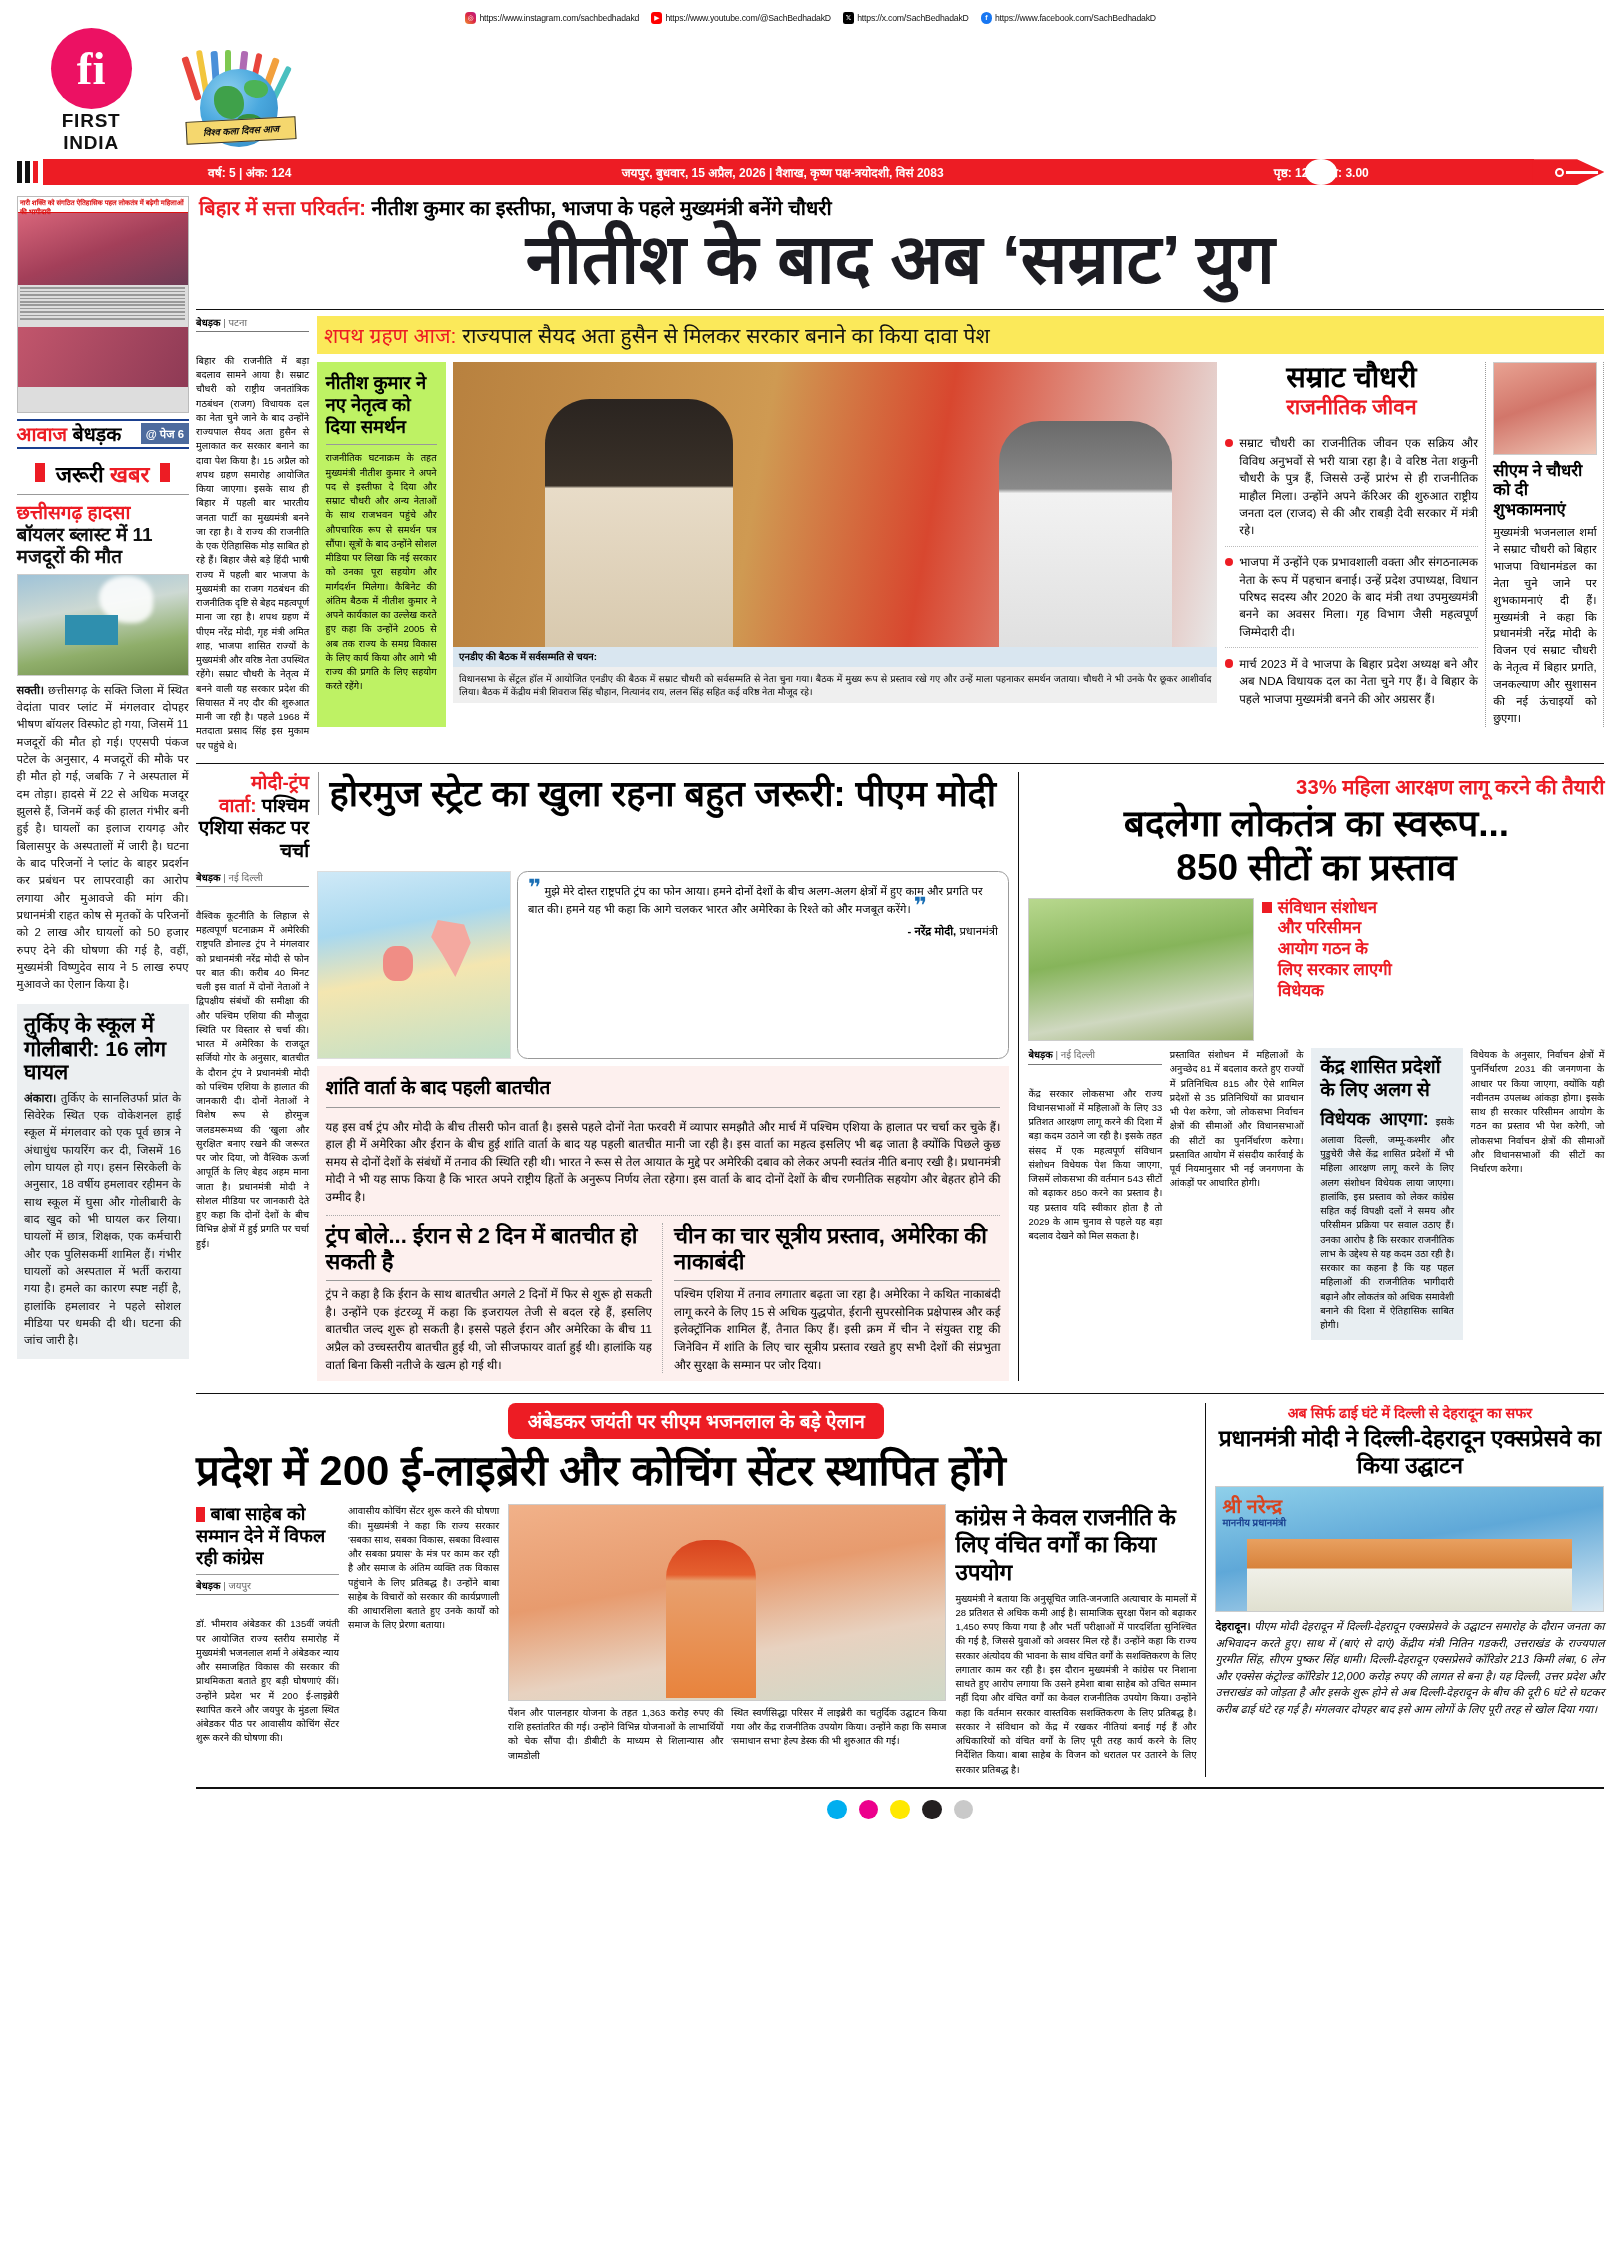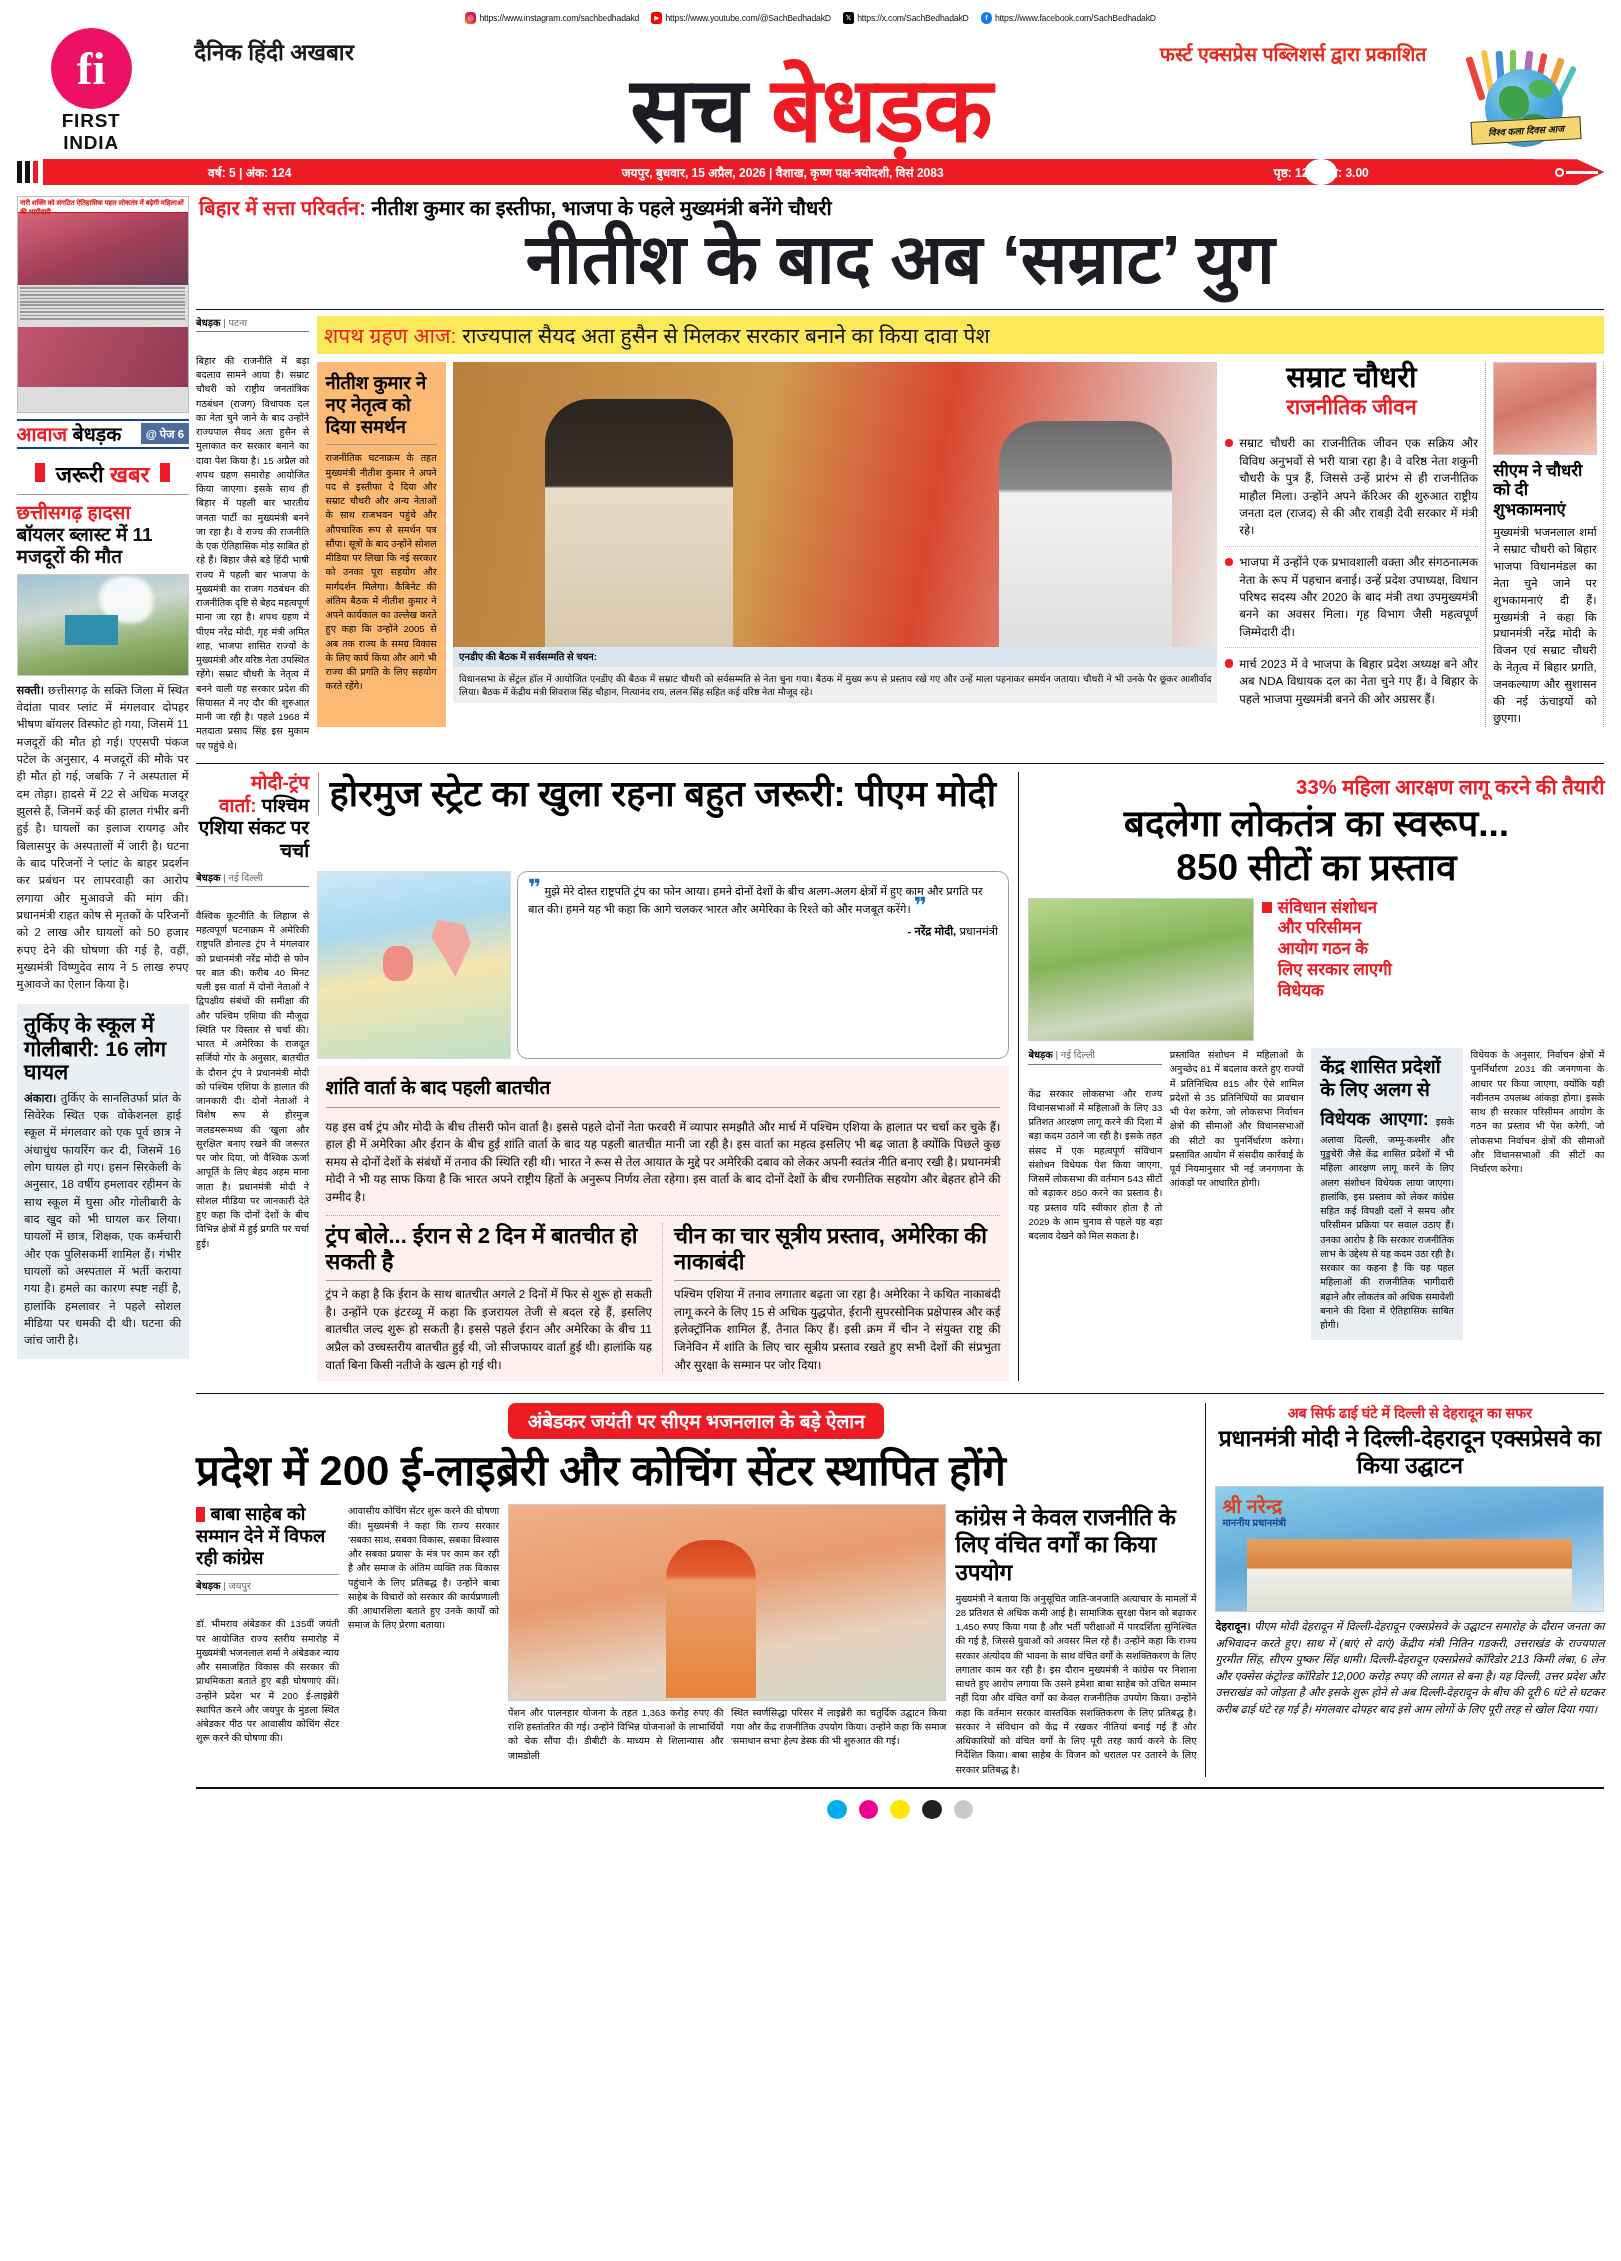--- a/index.html
+++ b/index.html
@@ -141,21 +141,21 @@
   .dateline .gl { color:#666; font-weight: normal; }
   .tiny-text { font-size: 9.5px; line-height:1.5; text-align: justify; }
 
   .yellow-banner {
     background:#fbe95a; padding: 5.3px 7.5px; font-size: 21px; font-weight:normal; color:#111;
     white-space:nowrap; overflow:hidden; margin-bottom: 7.5px;
   }
   .yellow-banner .r { color:#ed1c24; }
 
   .story-cols { display:flex; gap:7.5px; }
-  .sc-grey { width: 129px; background:#fdba74; padding: 10.5px 9px; flex-shrink:0;}
+  .sc-grey { width: 129px; background:#bef264; padding: 10.5px 9px; flex-shrink:0;}
   .sc-grey h3 { font-size: 18.4px; line-height:1.2; font-weight:bold; border-bottom:1.1px solid #999; padding-bottom:6px; margin-bottom:6px;}
   .sc-photo { flex: 1; }
   .photo-main { width:100%; height: 285px; position:relative; overflow:hidden; background:#c08a46;}
   .pm-bg { position:absolute; inset:0; background: linear-gradient(100deg,#b8813f 0%, #cf9a52 40%, #d8472f 62%, #e8e8e8 100%); }
   .pm-p1 { position:absolute; left: 12%; bottom:0; width: 188px; height: 248px; background: linear-gradient(#2a2420 0%, #3a3128 35%, #e8dcc8 36%, #d8c9ae 100%); border-radius: 45px 45px 0 0;}
   .pm-p2 { position:absolute; right: 6%; bottom:0; width: 173px; height: 226px; background: linear-gradient(#6a6a6a 0%, #8a8a8a 30%, #f2f2f2 32%, #e0e0e0 100%); border-radius: 41px 41px 0 0;}
   .photo-cap { background:#efefef; font-size: 9.4px; line-height:1.45; padding: 4.5px 6px; text-align: justify;}
   .cap-blue { background:#d9e6f0; font-size:9.8px; font-weight:bold; padding:3.8px 6px;}
 
   .sc-profile { width: 253px; flex-shrink:0; }
@@ -275,30 +275,20 @@
 
   <div class="masthead">
     <div class="logo-block">
       <div class="logo-circle">
         <span class="logo-fi">fi</span>
       </div>
       <div class="logo-name">FIRST</div>
       <div class="logo-name">INDIA</div>
     </div>
 
-    <div class="title-block">
-      <div class="title-sublines">
-        <span class="tl-left">दैनिक हिंदी अखबार</span>
-        <span class="tl-right">फर्स्ट एक्सप्रेस पब्लिशर्स द्वारा प्रकाशित</span>
-      </div>
-      <div class="mast-title">
-        <span class="b">सच</span>
-        <span class="r">बेधड़क</span>
-      </div>
-    </div>
 
     <div class="globe-block">
       <div class="globe">
         <span class="stick" style="left:4.5px;  top:6px;  width:6.8px;  height:45px; background:#e8453c; transform:rotate(-18deg);"></span>
         <span class="stick" style="left:16.6px; top:0px;  width:6px;  height:48px; background:#f2c53d; transform:rotate(-10deg);"></span>
         <span class="stick" style="left:29px; top:1.5px;  width:6.8px;  height:44px; background:#4a90d9; transform:rotate(-4deg);"></span>
         <span class="stick" style="left:42px; top:0px;  width:6px;  height:47px; background:#7ec850;"></span>
         <span class="stick" style="left:56px; top:1.5px;  width:6.8px;  height:45px; background:#b06ab3; transform:rotate(6deg);"></span>
         <span class="stick" style="left:69px; top:3px;  width:6px;  height:44px; background:#e8453c; transform:rotate(12deg);"></span>
         <span class="stick" style="left:83px;top:7.5px; width:6.8px;  height:42px; background:#f2a03d; transform:rotate(20deg);"></span>

